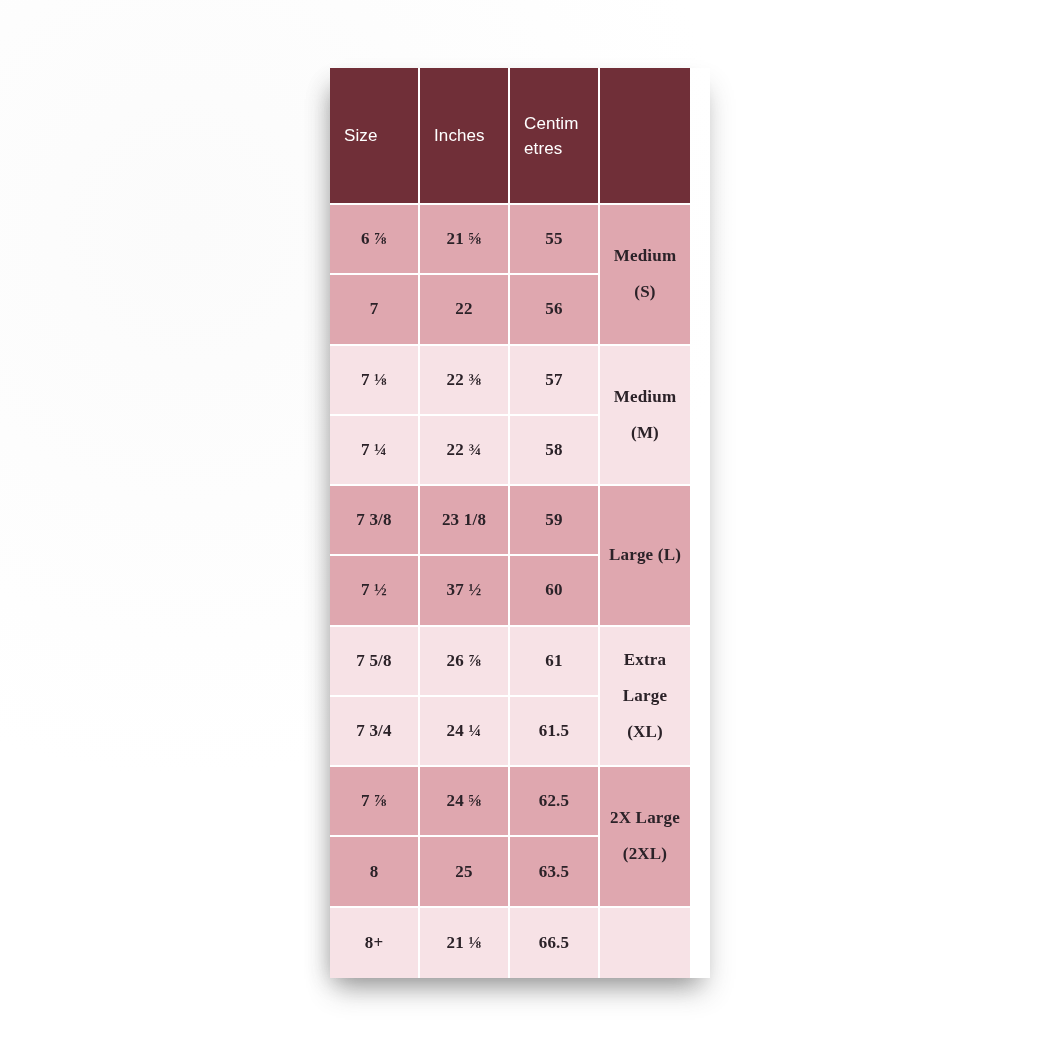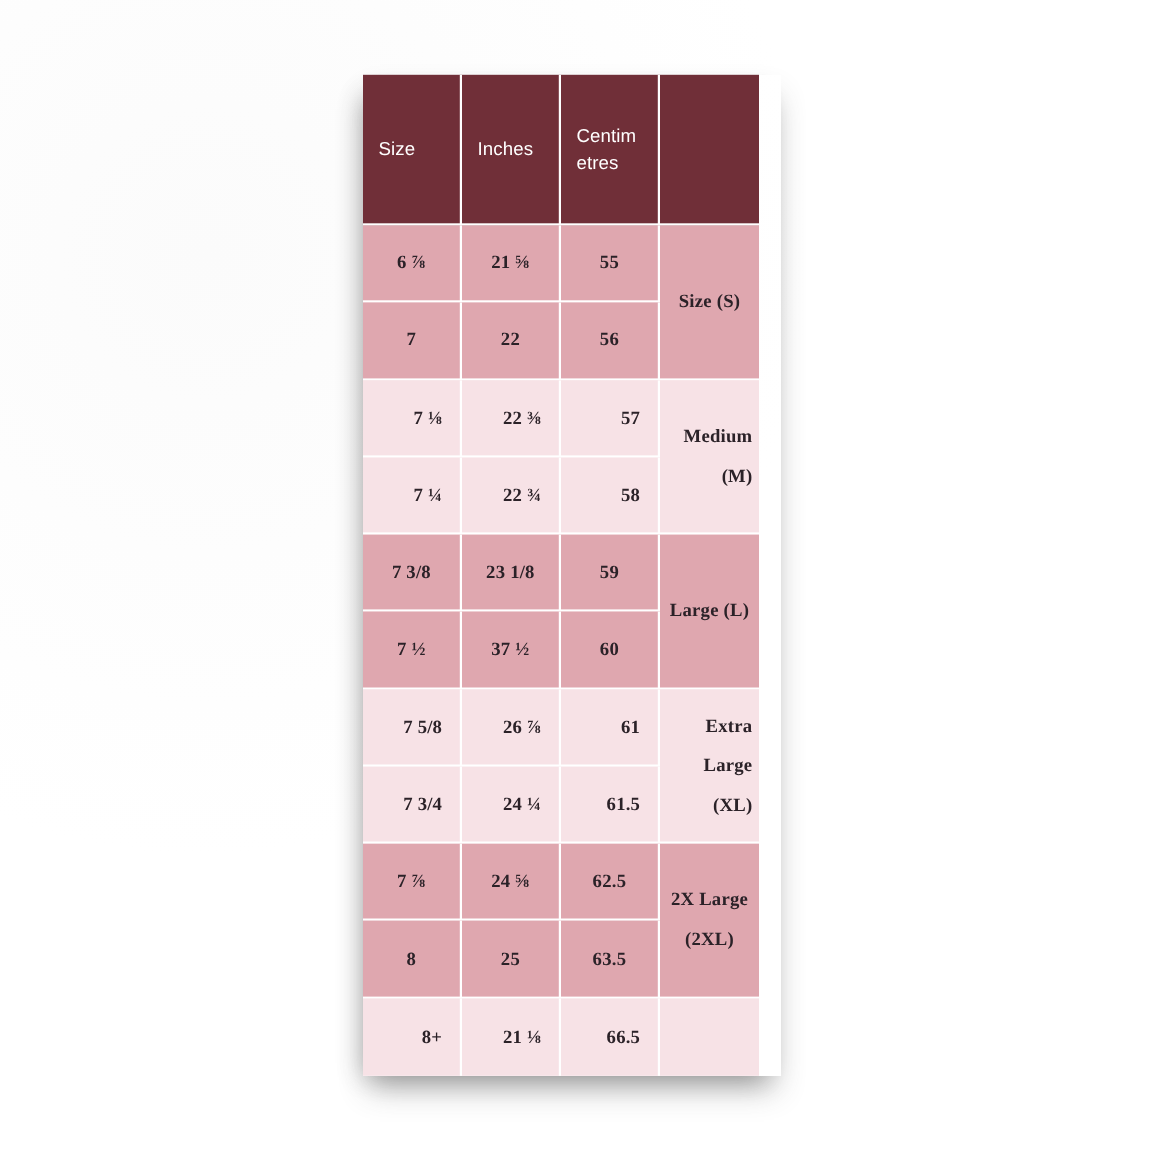--- a/index.html
+++ b/index.html
@@ -83,21 +83,21 @@
     height: 70px;
     text-align: center;
     font-family: "Liberation Serif", serif;
     font-weight: bold;
     font-size: 17px;
     color: #2b2228;
     letter-spacing: 0.2px;
   }
 
   tbody td.shade-mid   { background: #dfa7af; }
-  tbody td.shade-light { background: #f7e2e6; text-align: right; }
+  tbody td.shade-light { background: #f7e2e6; }
 
   td.size-label {
     font-size: 17px;
     line-height: 36px;
     padding: 0 6px !important;
     word-break: break-word;
   }
 </style>
 </head>
 <body>
@@ -112,21 +112,21 @@
           <th>Inches</th>
           <th>Centimetres</th>
           <th class="last-col header-empty"></th>
         </tr>
       </thead>
       <tbody id="chart-body">
           <tr>
             <td class="shade-mid">6 ⅞</td>
             <td class="shade-mid">21 ⅝</td>
             <td class="shade-mid">55</td>
-            <td class="shade-mid size-label last-col" rowspan="2">Size (S)</td>
+            <td class="shade-mid size-label last-col" rowspan="2">Medium (S)</td>
           </tr>
           <tr>
             <td class="shade-mid">7</td>
             <td class="shade-mid">22</td>
             <td class="shade-mid">56</td>
           </tr>
           <tr>
             <td class="shade-light">7 ⅛</td>
             <td class="shade-light">22 ⅜</td>
             <td class="shade-light">57</td>

